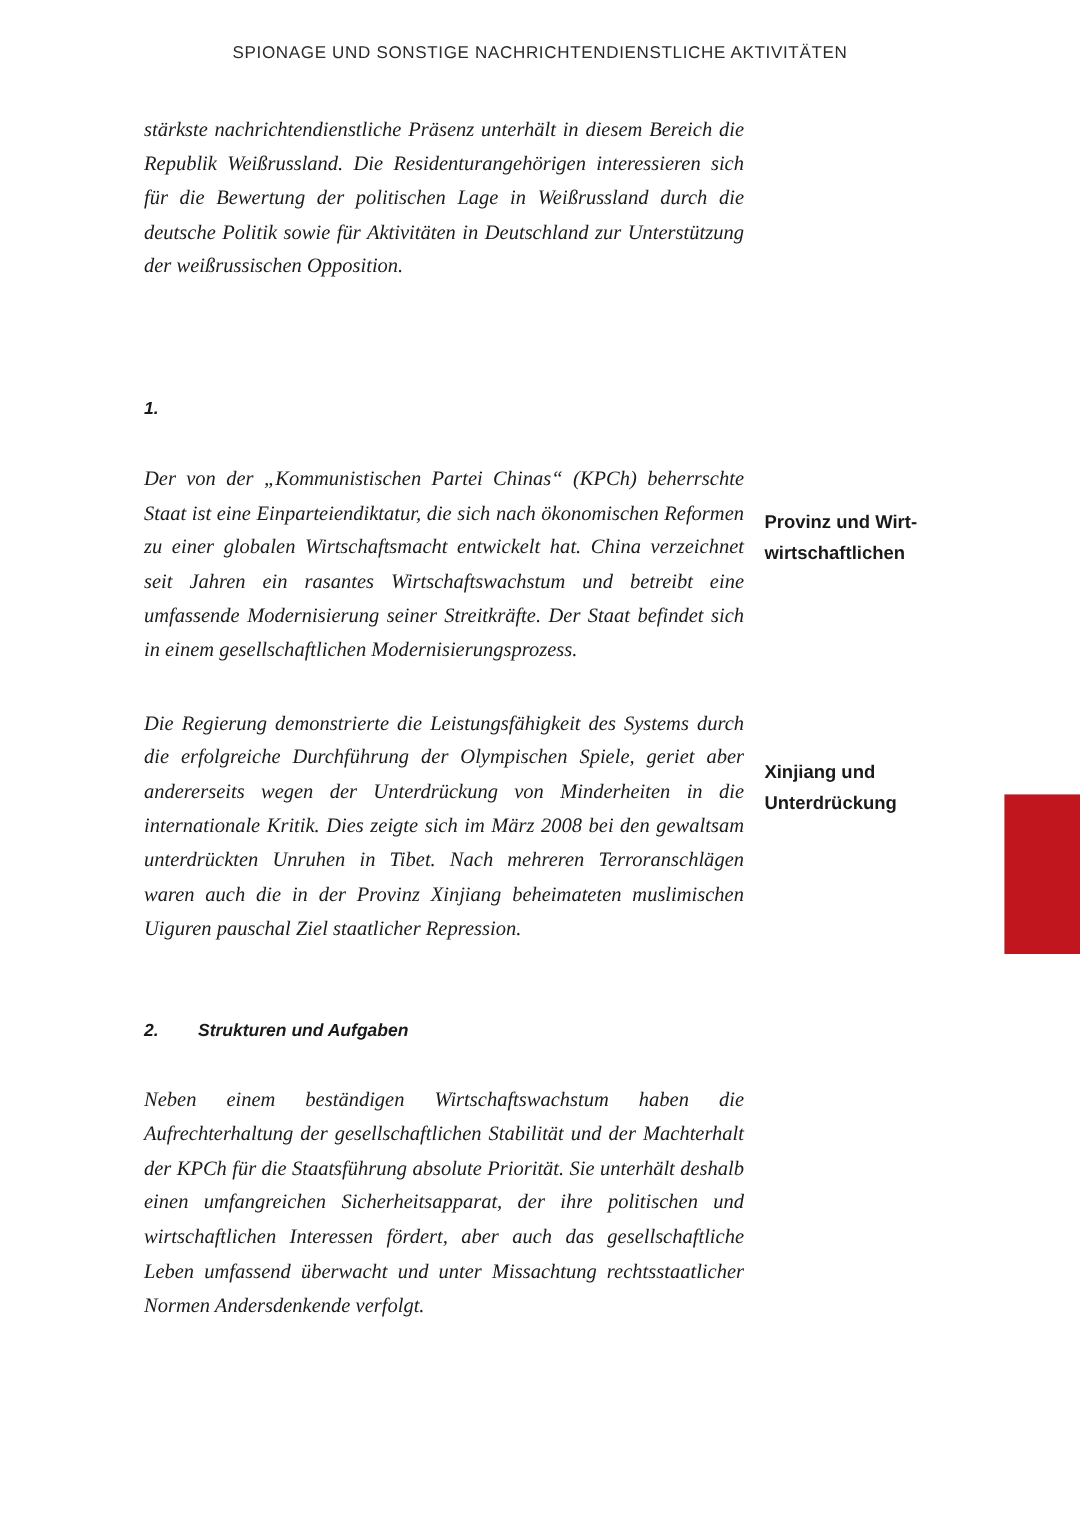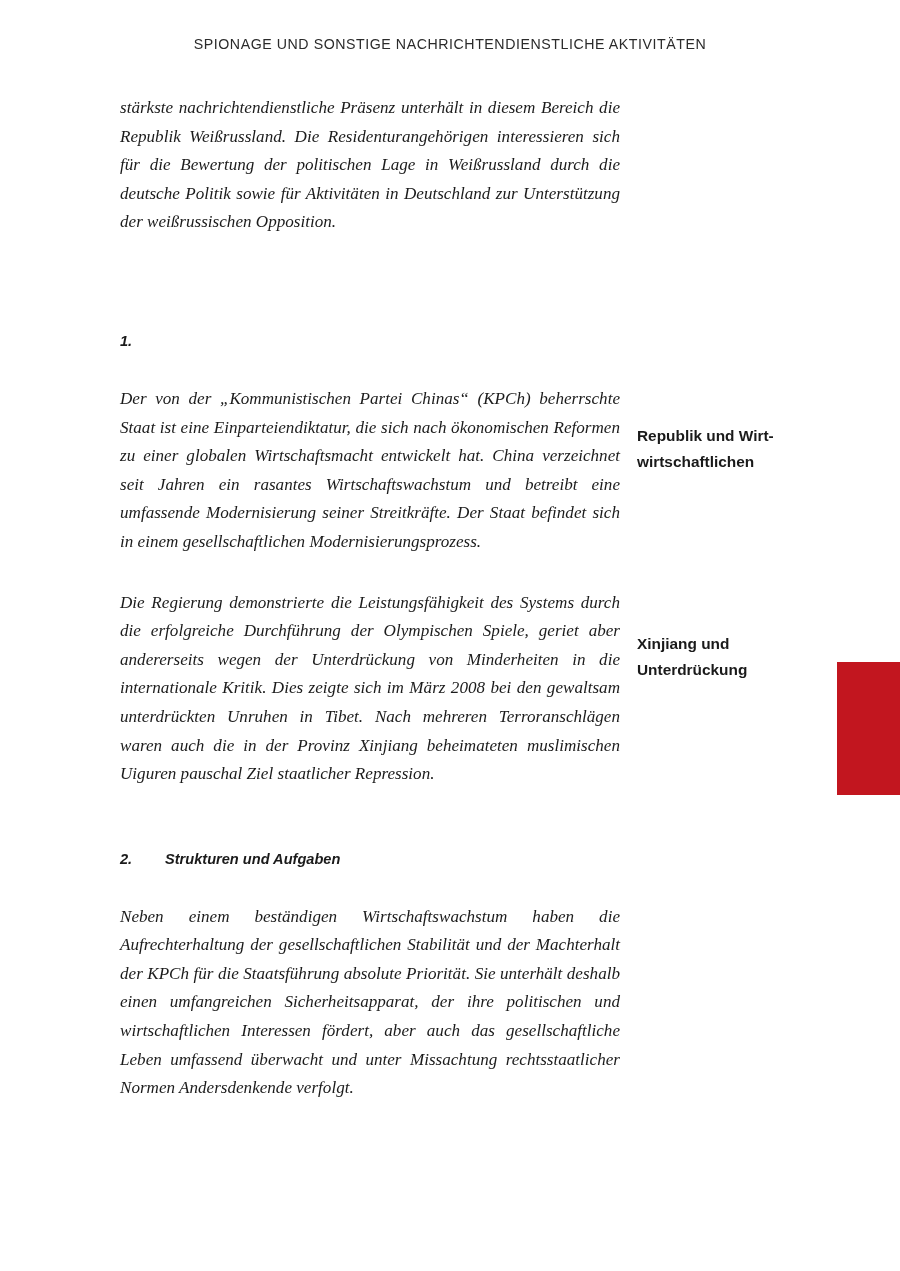--- a/index.html
+++ b/index.html
@@ -170,21 +170,21 @@
       <span>Strukturen und Aufgaben</span>
     </h3>
 
     <div class="gap-after-h2"></div>
 
     <p class="body-par">Neben einem beständigen Wirtschaftswachstum haben die Aufrechterhaltung der gesellschaftlichen Stabilität und der Machterhalt der KPCh für die Staatsführung absolute Priorität. Sie unterhält deshalb einen umfangreichen Sicherheitsapparat, der ihre politischen und wirtschaftlichen Interessen fördert, aber auch das gesellschaftliche Leben umfassend überwacht und unter Missachtung rechtsstaatlicher Normen Andersdenkende verfolgt.</p>
 
   </div>
 
   <div class="margin-note" id="margin-note-1">
-    <span>Republik und Wirt-</span><br>
+    <span>Provinz und Wirt-</span><br>
     <span>wirtschaftlichen</span>
   </div>
 
   <div class="margin-note" id="margin-note-2">
     <span>Xinjiang und</span><br>
     <span>Unterdrückung</span>
   </div>
 
   <div class="chapter-tab" style="background: rgb(194, 22, 31);"></div>
 

